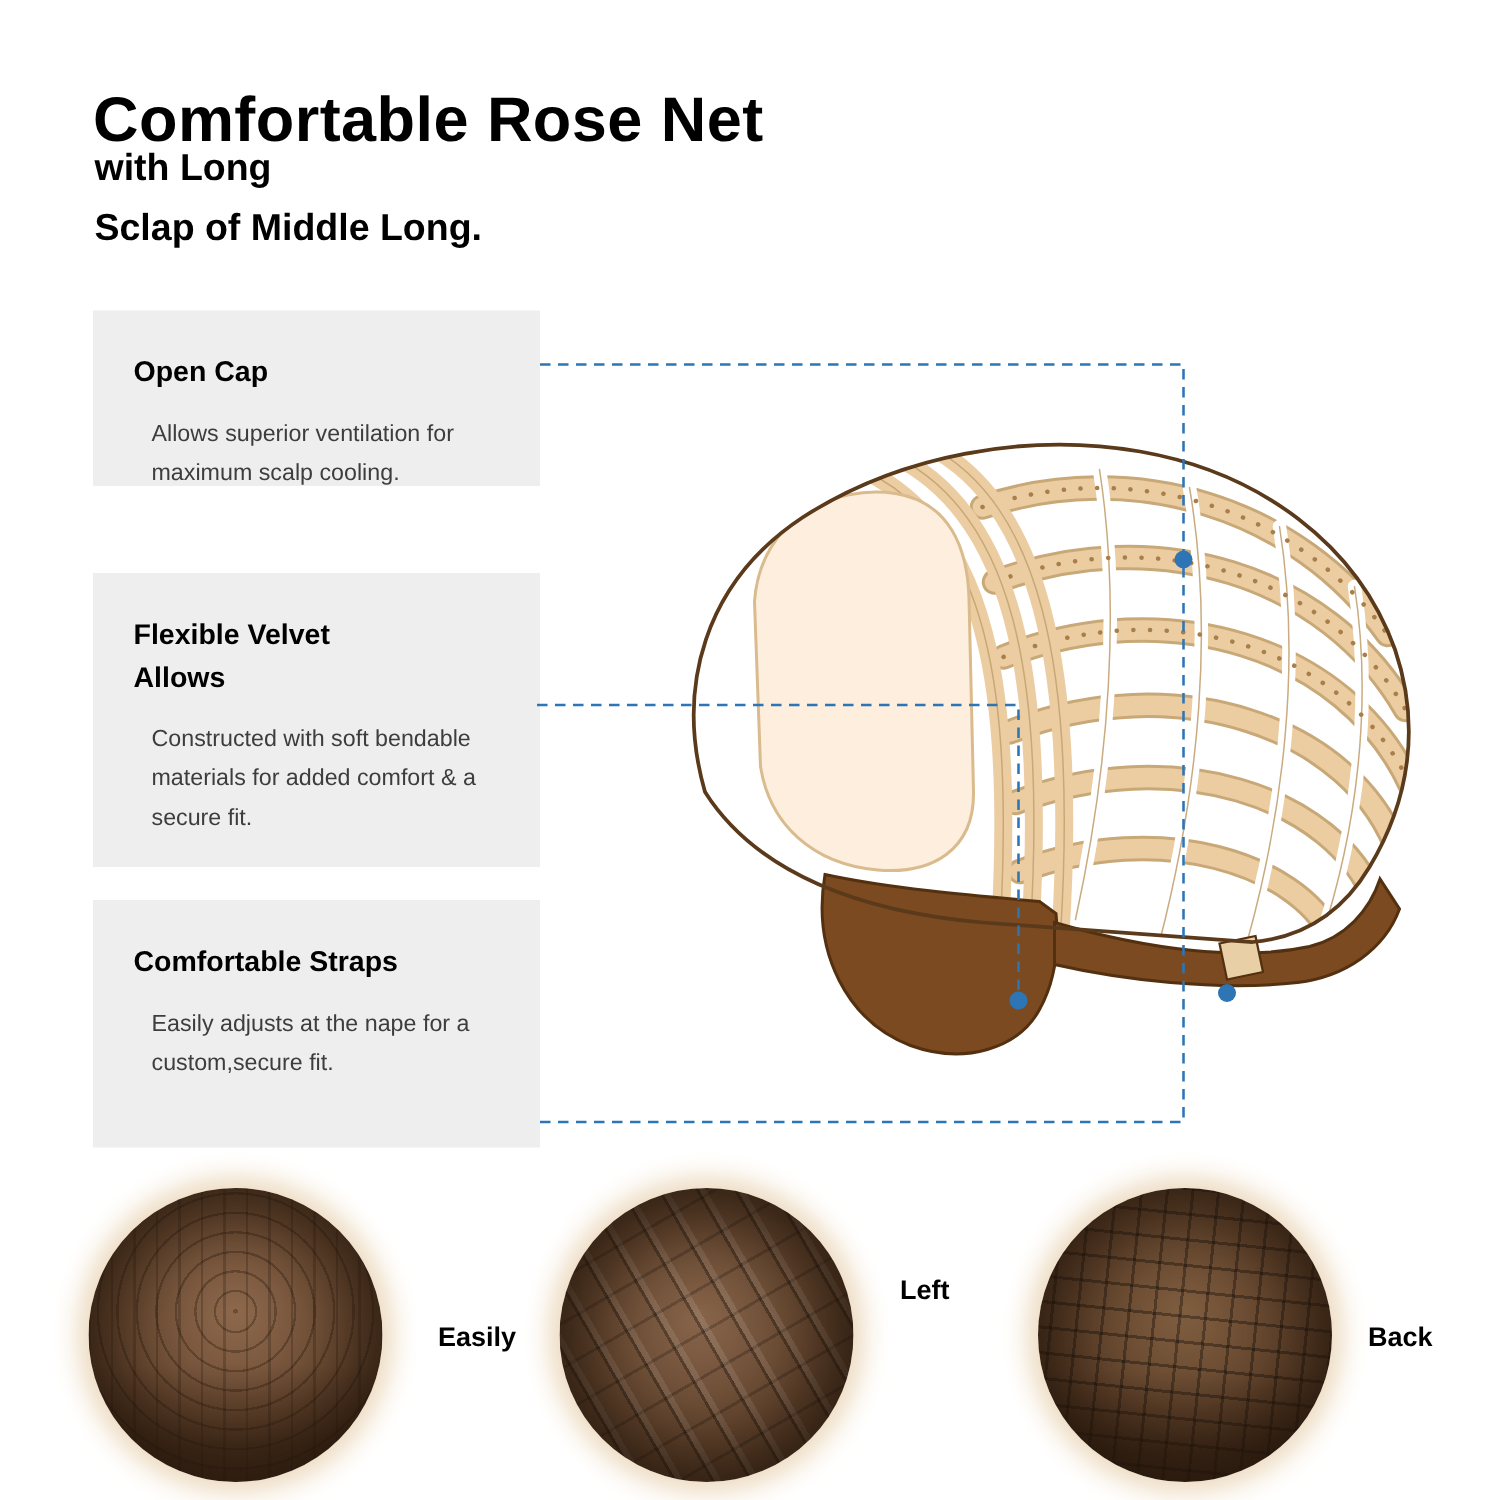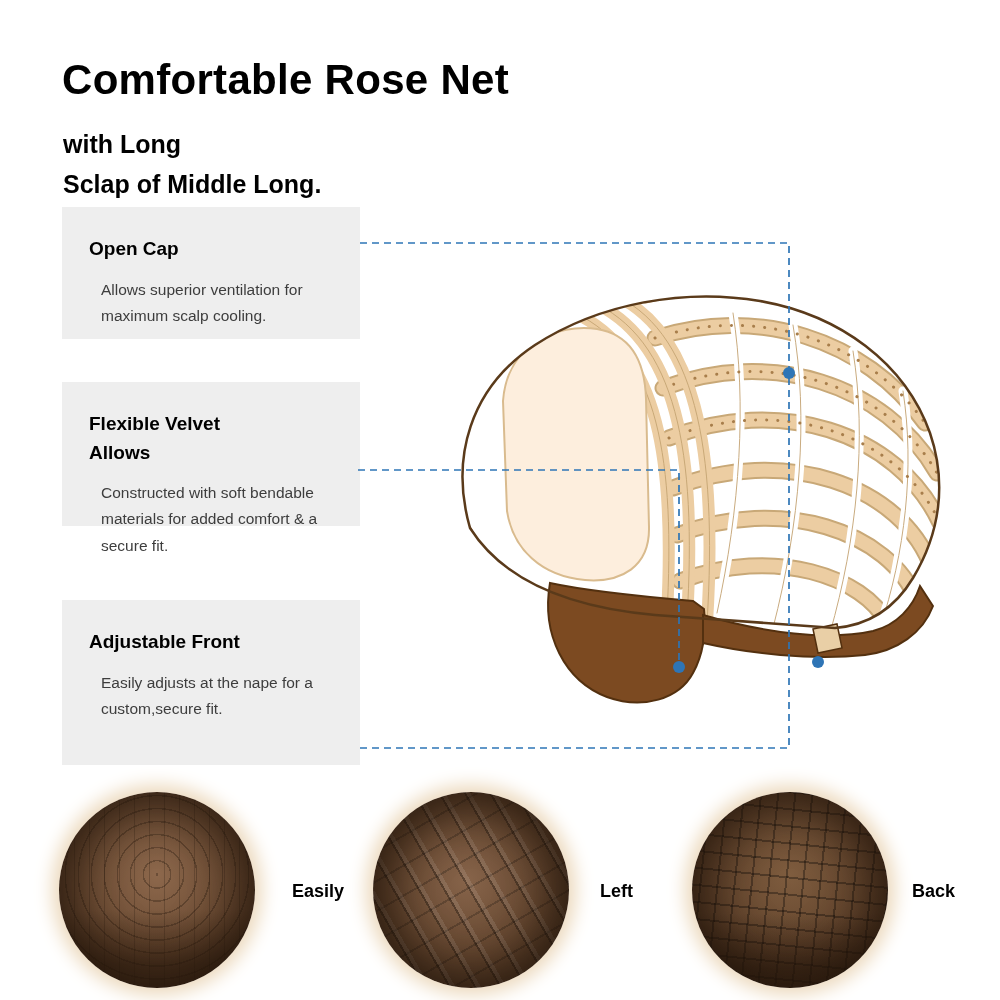--- a/index.html
+++ b/index.html
@@ -3,28 +3,28 @@
 <meta charset="utf-8">
 <style>
   html,body{margin:0;padding:0;background:#fff;}
   .page{position:relative;width:1000px;height:1000px;background:#ffffff;
         font-family:"Liberation Sans",sans-serif;overflow:hidden;color:#000;}
 
   
   .title{position:absolute;left:62px;top:30px;font-size:42px;font-weight:800;
          letter-spacing:.3px;color:#000;margin-top:26px;}
   .subtitle{position:absolute;left:63px;top:92px;font-size:25px;font-weight:700;
-            line-height:40px;color:#000;margin-top:32px;}
+            line-height:40px;color:#000;}
   .subtitle span{display:block;}
 
   
   .feature-box{position:absolute;left:62px;width:298px;background:#eeeeee;
                box-sizing:border-box;padding:28px 22px 22px 27px;}
-  .box-1{top:207px;height:132px;}
-  .box-2{top:382px;height:144px;}
+  .box-1{top:207px;height:117px;}
+  .box-2{top:382px;height:196px;}
   .box-3{top:600px;height:165px;}
   .feature-box h2{margin:0 0 13px 0;font-size:19px;font-weight:700;line-height:1.5;color:#000;}
   .feature-box h2 span{display:block;}
   .feature-box h2 span:empty{display:none;}
   .feature-box p{margin:12px;font-size:15.5px;line-height:1.7;color:#3d3d3d;}
 
   
   .overlay{position:absolute;left:0;top:0;width:1000px;height:1000px;pointer-events:none;}
   .cap{position:absolute;left:425px;top:283px;width:535px;height:452px;}
 
@@ -43,21 +43,21 @@
       repeating-linear-gradient(150deg, rgba(0,0,0,.20) 0 2px, rgba(0,0,0,0) 2px 26px),
       radial-gradient(circle at 48% 45%, #87644a 0%, #64462f 55%, #46301f 100%);}
   .photo-back{left:692px;top:792px;
     background:
       linear-gradient(to bottom, rgba(0,0,0,0) 62%, rgba(40,24,12,.55) 90%),
       repeating-linear-gradient(96deg, rgba(0,0,0,.32) 0 2px, rgba(0,0,0,0) 2px 17px),
       repeating-linear-gradient(6deg, rgba(0,0,0,.32) 0 2px, rgba(0,0,0,0) 2px 17px),
       radial-gradient(circle at 50% 42%, #7f5d3f 0%, #61432c 55%, #432c1b 100%);}
   .view-label{position:absolute;font-size:18px;font-weight:700;color:#000;}
   .label-front{left:292px;top:881px;}
-  .label-left{left:600px;top:881px;}
+  .label-left{left:600px;top:850px;}
   .label-back{left:912px;top:881px;}
 </style>
 </head>
 <body>
 
 <div class="page">
 
   <h1 class="title">Comfortable Rose Net</h1>
   <div class="subtitle">
     <span>with Long</span>
@@ -75,21 +75,21 @@
   <section class="feature-box box-2">
     <h2>
       <span>Flexible Velvet</span>
       <span>Allows</span>
     </h2>
     <p>Constructed with soft bendable materials for added comfort &amp; a secure fit.</p>
   </section>
 
   <section class="feature-box box-3">
     <h2>
-      <span>Adjustable Front</span>
+      <span>Comfortable Straps</span>
 
     </h2>
     <p>Easily adjusts at the nape for a custom,secure fit.</p>
   </section>
 
   <svg class="cap" viewBox="0 0 535 452">
     <defs>
       <clipPath id="capClip">
         <path d="M 45,245 C 25,175 45,105 110,62 C 175,20 260,5 335,18 C 415,32 480,80 505,150 C 522,200 515,250 488,295 C 470,325 445,342 410,345 L 230,332 C 150,325 80,300 45,245 Z"></path>
       </clipPath>

